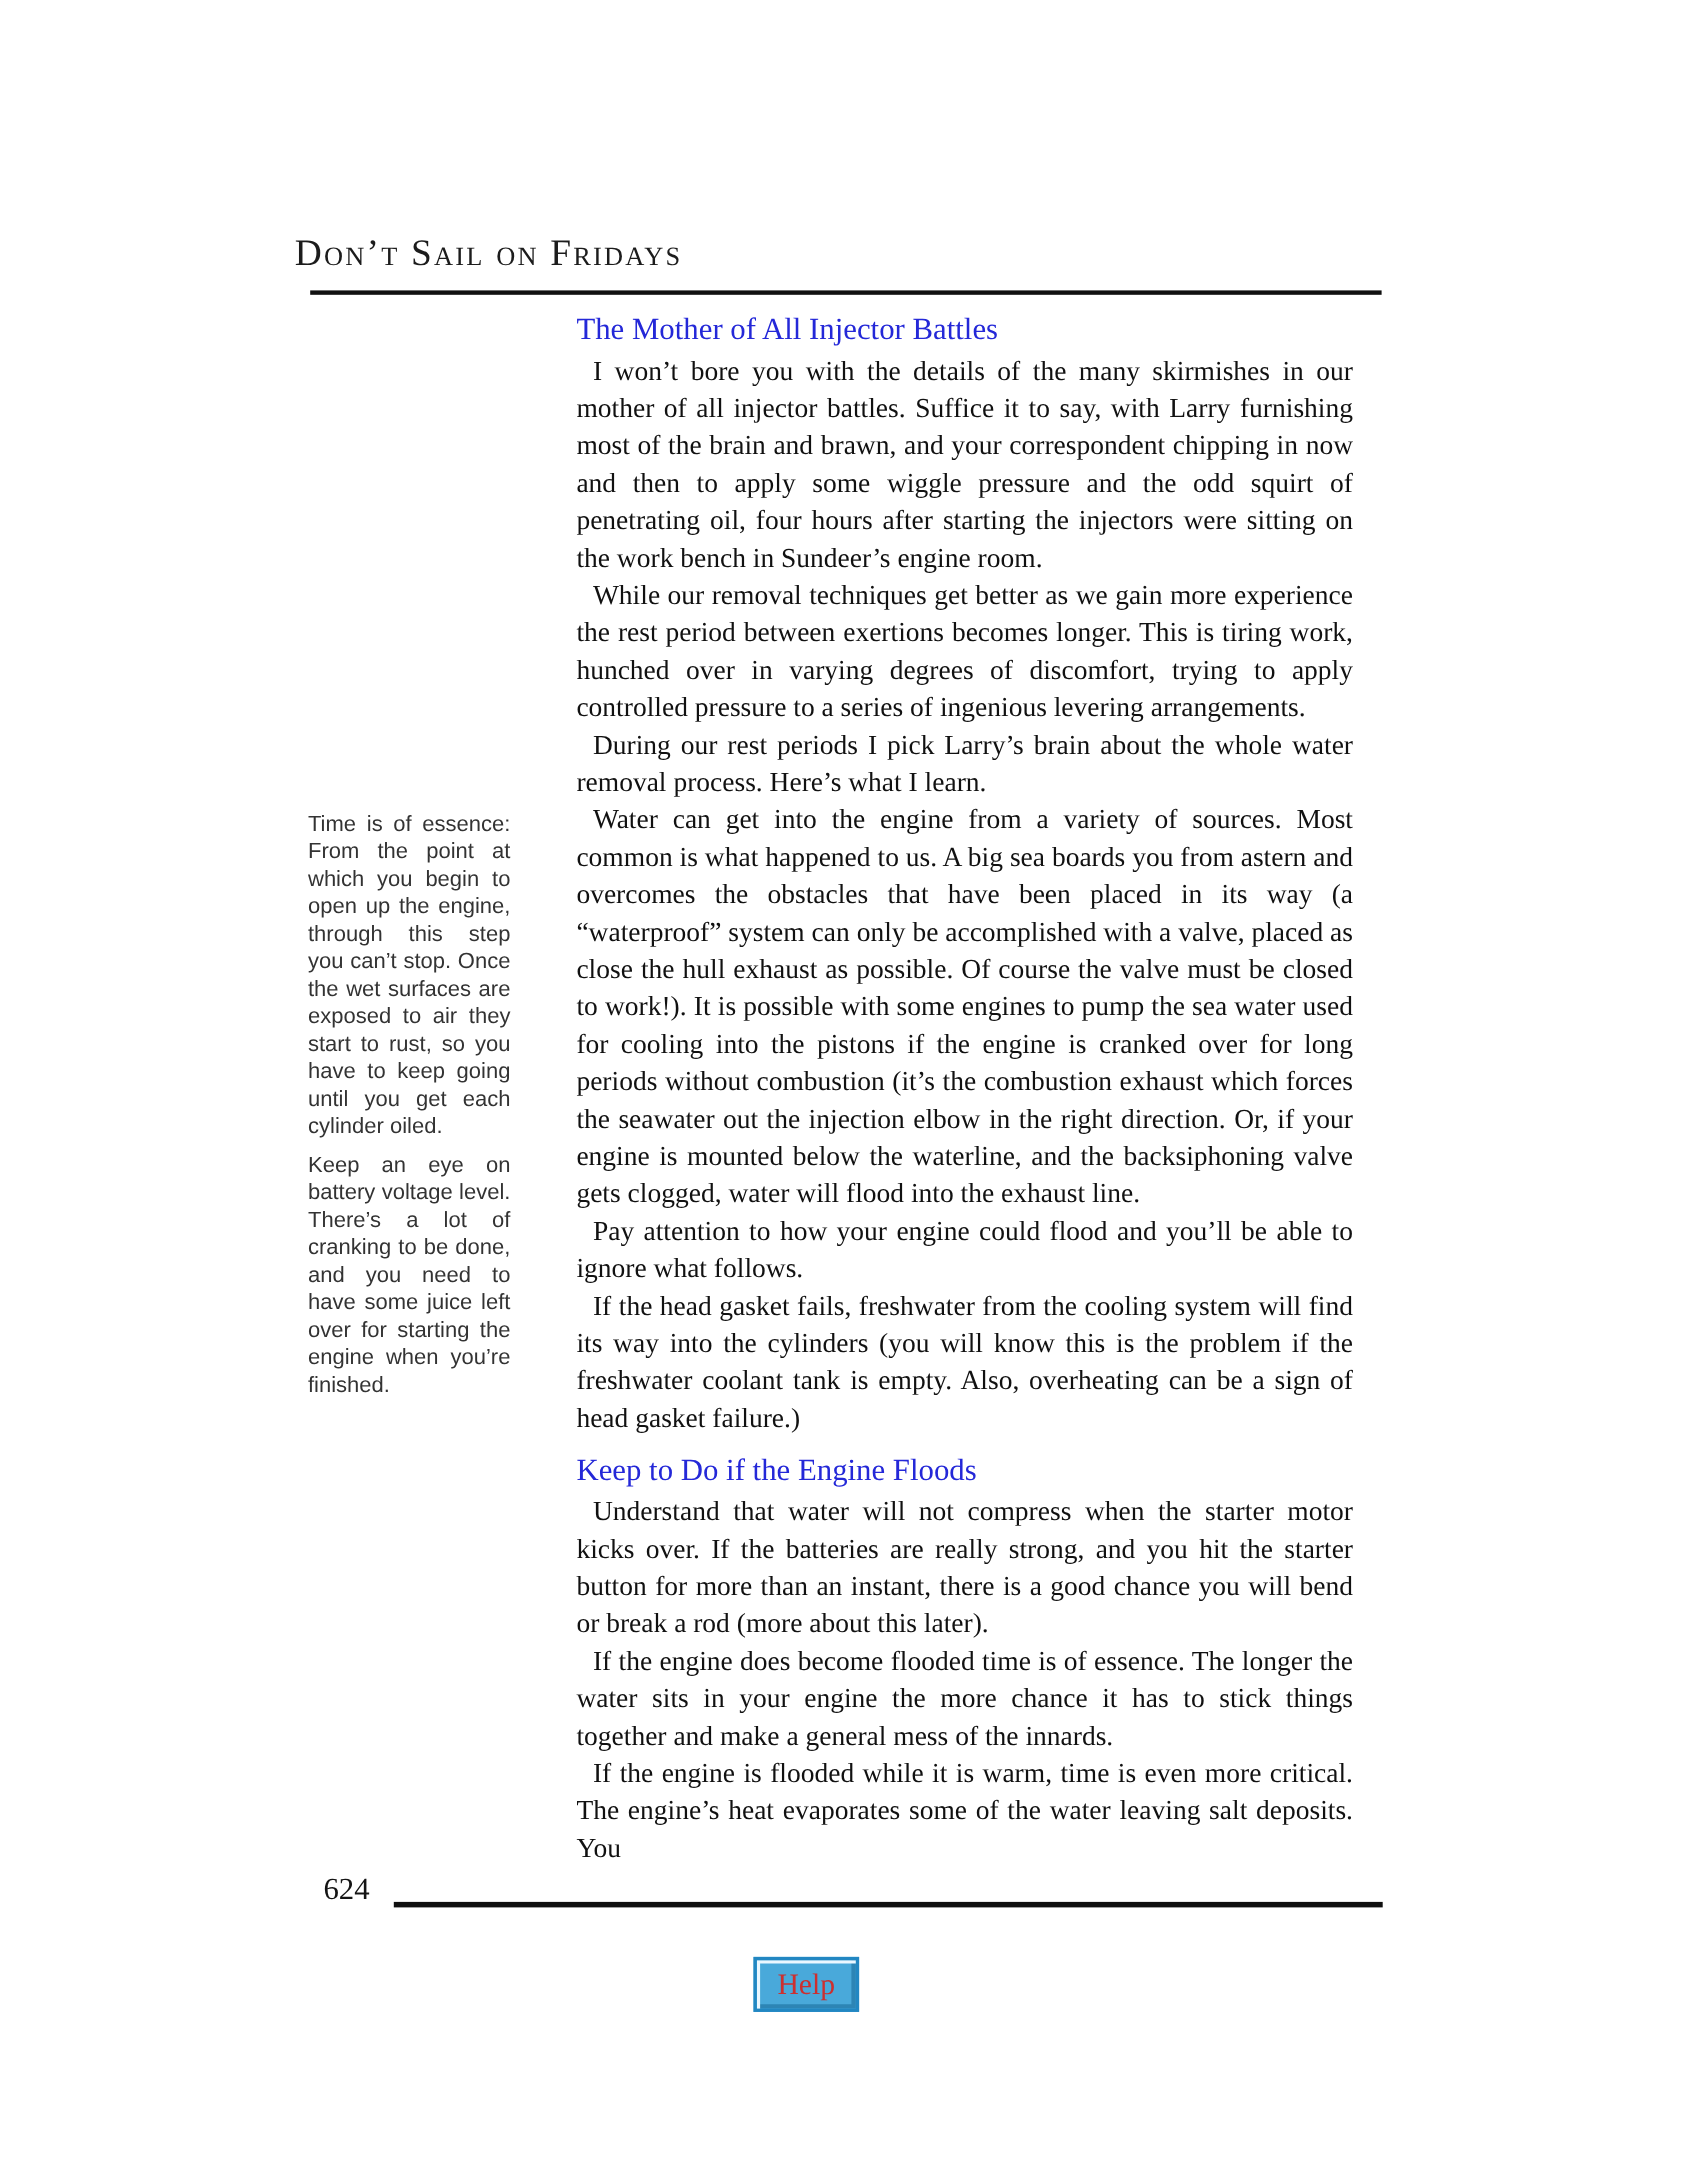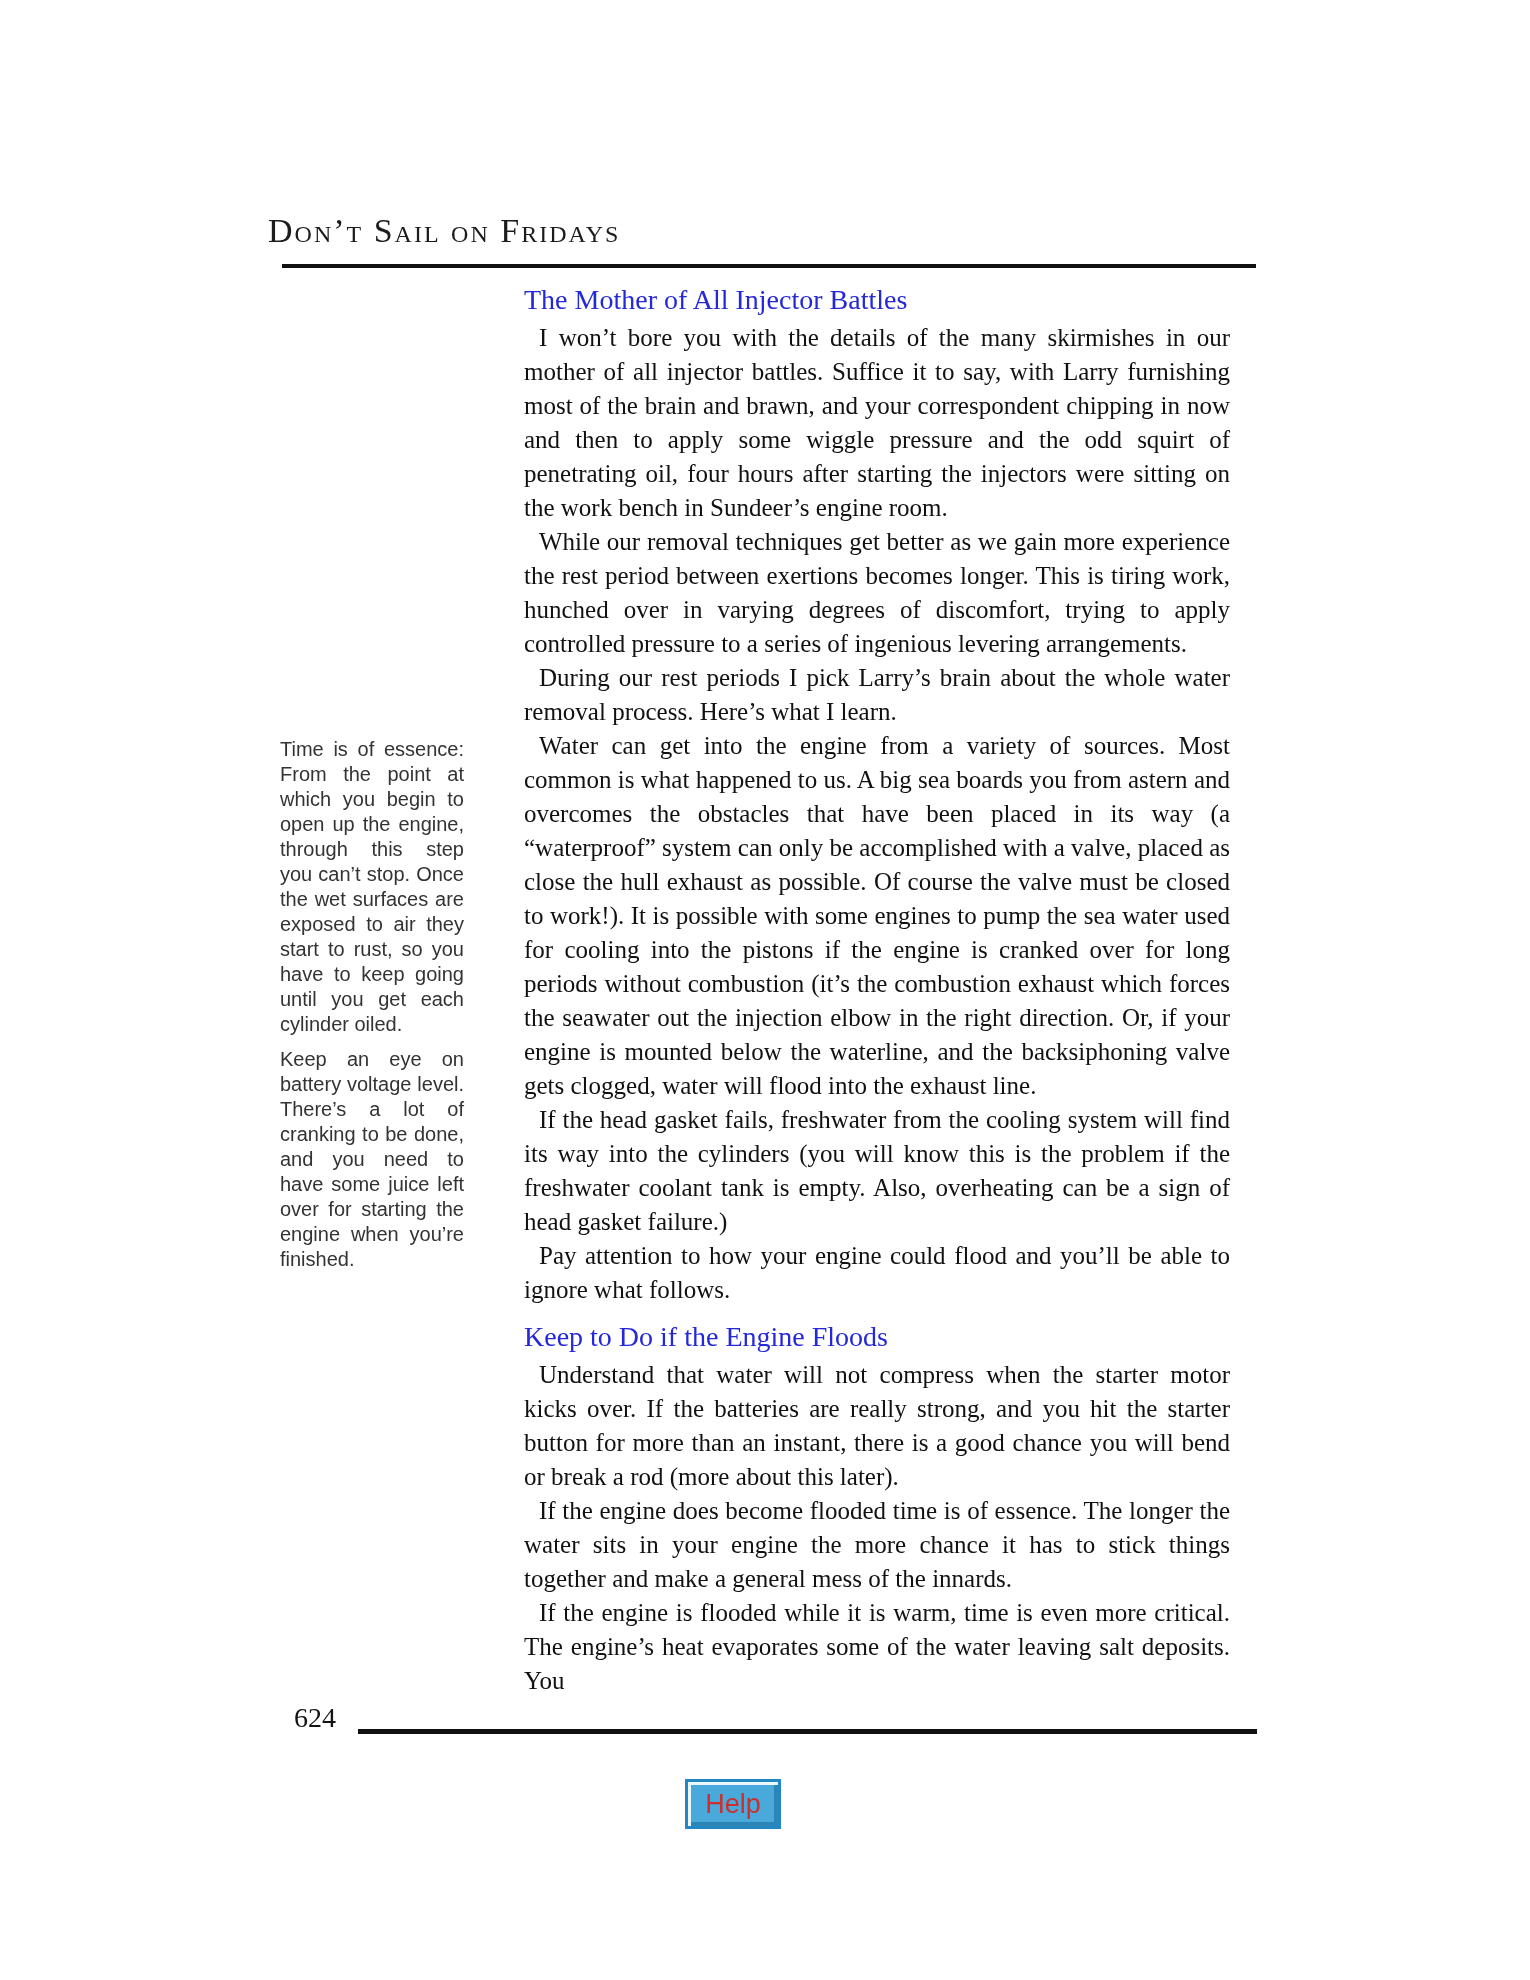--- a/index.html
+++ b/index.html
@@ -60,21 +60,21 @@
   }
   
   .help-btn{
     position:absolute;left:685px;top:1779px;
     width:96px;height:50px;
     box-sizing:border-box;
     background:var(--btn-fill,#49a9da);
     border:3px solid var(--btn-border,#2287c2);
     box-shadow:inset 3px 3px 0 #eaf7ff, inset -4px -4px 0 #2d85b5;
     color:var(--btn-text,#cd2f2f);
-    font-family:Liberation Sans, sans-serif;
+    font-family:Liberation Serif, serif;
     font-size:27px;
     display:flex;align-items:center;justify-content:center;
     cursor:pointer;
     padding:0;
   }
 </style>
 </head>
 <body>
 
 <div id="page" style="--heading-blue: #2428d8; --btn-fill: #49a9da; --btn-border: #2287c2; --btn-text: #cd2f2f;">
@@ -91,22 +91,22 @@
 
     <div class="section">
       <h2 class="section-heading">The Mother of All Injector Battles</h2>
       <p>I won’t bore you with the details of the many skirmishes in our mother of all injector battles. Suffice it to say, with Larry furnishing most of the brain and brawn, and your correspondent chipping in now and then to apply some wiggle pressure and the odd squirt of penetrating oil, four hours after starting the injectors were sitting on the work bench in Sundeer’s engine room.</p>
       <p>While our removal techniques get better as we gain more experience the rest period between exertions becomes longer. This is tiring work, hunched over in varying degrees of discomfort, trying to apply controlled pressure to a series of ingenious levering arrangements.</p>
       <p>During our rest periods I pick Larry’s brain about the whole water removal process. Here’s what I learn.</p>
     </div>
 
     <div class="section">
       <p>Water can get into the engine from a variety of sources. Most common is what happened to us. A big sea boards you from astern and overcomes the obstacles that have been placed in its way (a “waterproof” system can only be accomplished with a valve, placed as close the hull exhaust as possible. Of course the valve must be closed to work!). It is possible with some engines to pump the sea water used for cooling into the pistons if the engine is cranked over for long periods without combustion (it’s the combustion exhaust which forces the seawater out the injection elbow in the right direction. Or, if your engine is mounted below the waterline, and the backsiphoning valve gets clogged, water will flood into the exhaust line.</p>
+      <p>Pay attention to how your engine could flood and you’ll be able to ignore what follows.</p>
       <p>If the head gasket fails, freshwater from the cooling system will find its way into the cylinders (you will know this is the problem if the freshwater coolant tank is empty. Also, overheating can be a sign of head gasket failure.)</p>
-      <p>Pay attention to how your engine could flood and you’ll be able to ignore what follows.</p>
     </div>
 
     <div class="section">
       <h2 class="section-heading">Keep to Do if the Engine Floods</h2>
       <p>Understand that water will not compress when the starter motor kicks over. If the batteries are really strong, and you hit the starter button for more than an instant, there is a good chance you will bend or break a rod (more about this later).</p>
       <p>If the engine does become flooded time is of essence. The longer the water sits in your engine the more chance it has to stick things together and make a general mess of the innards.</p>
       <p>If the engine is flooded while it is warm, time is even more critical. The engine’s heat evaporates some of the water leaving salt deposits. You</p>
     </div>
 
   </div>

